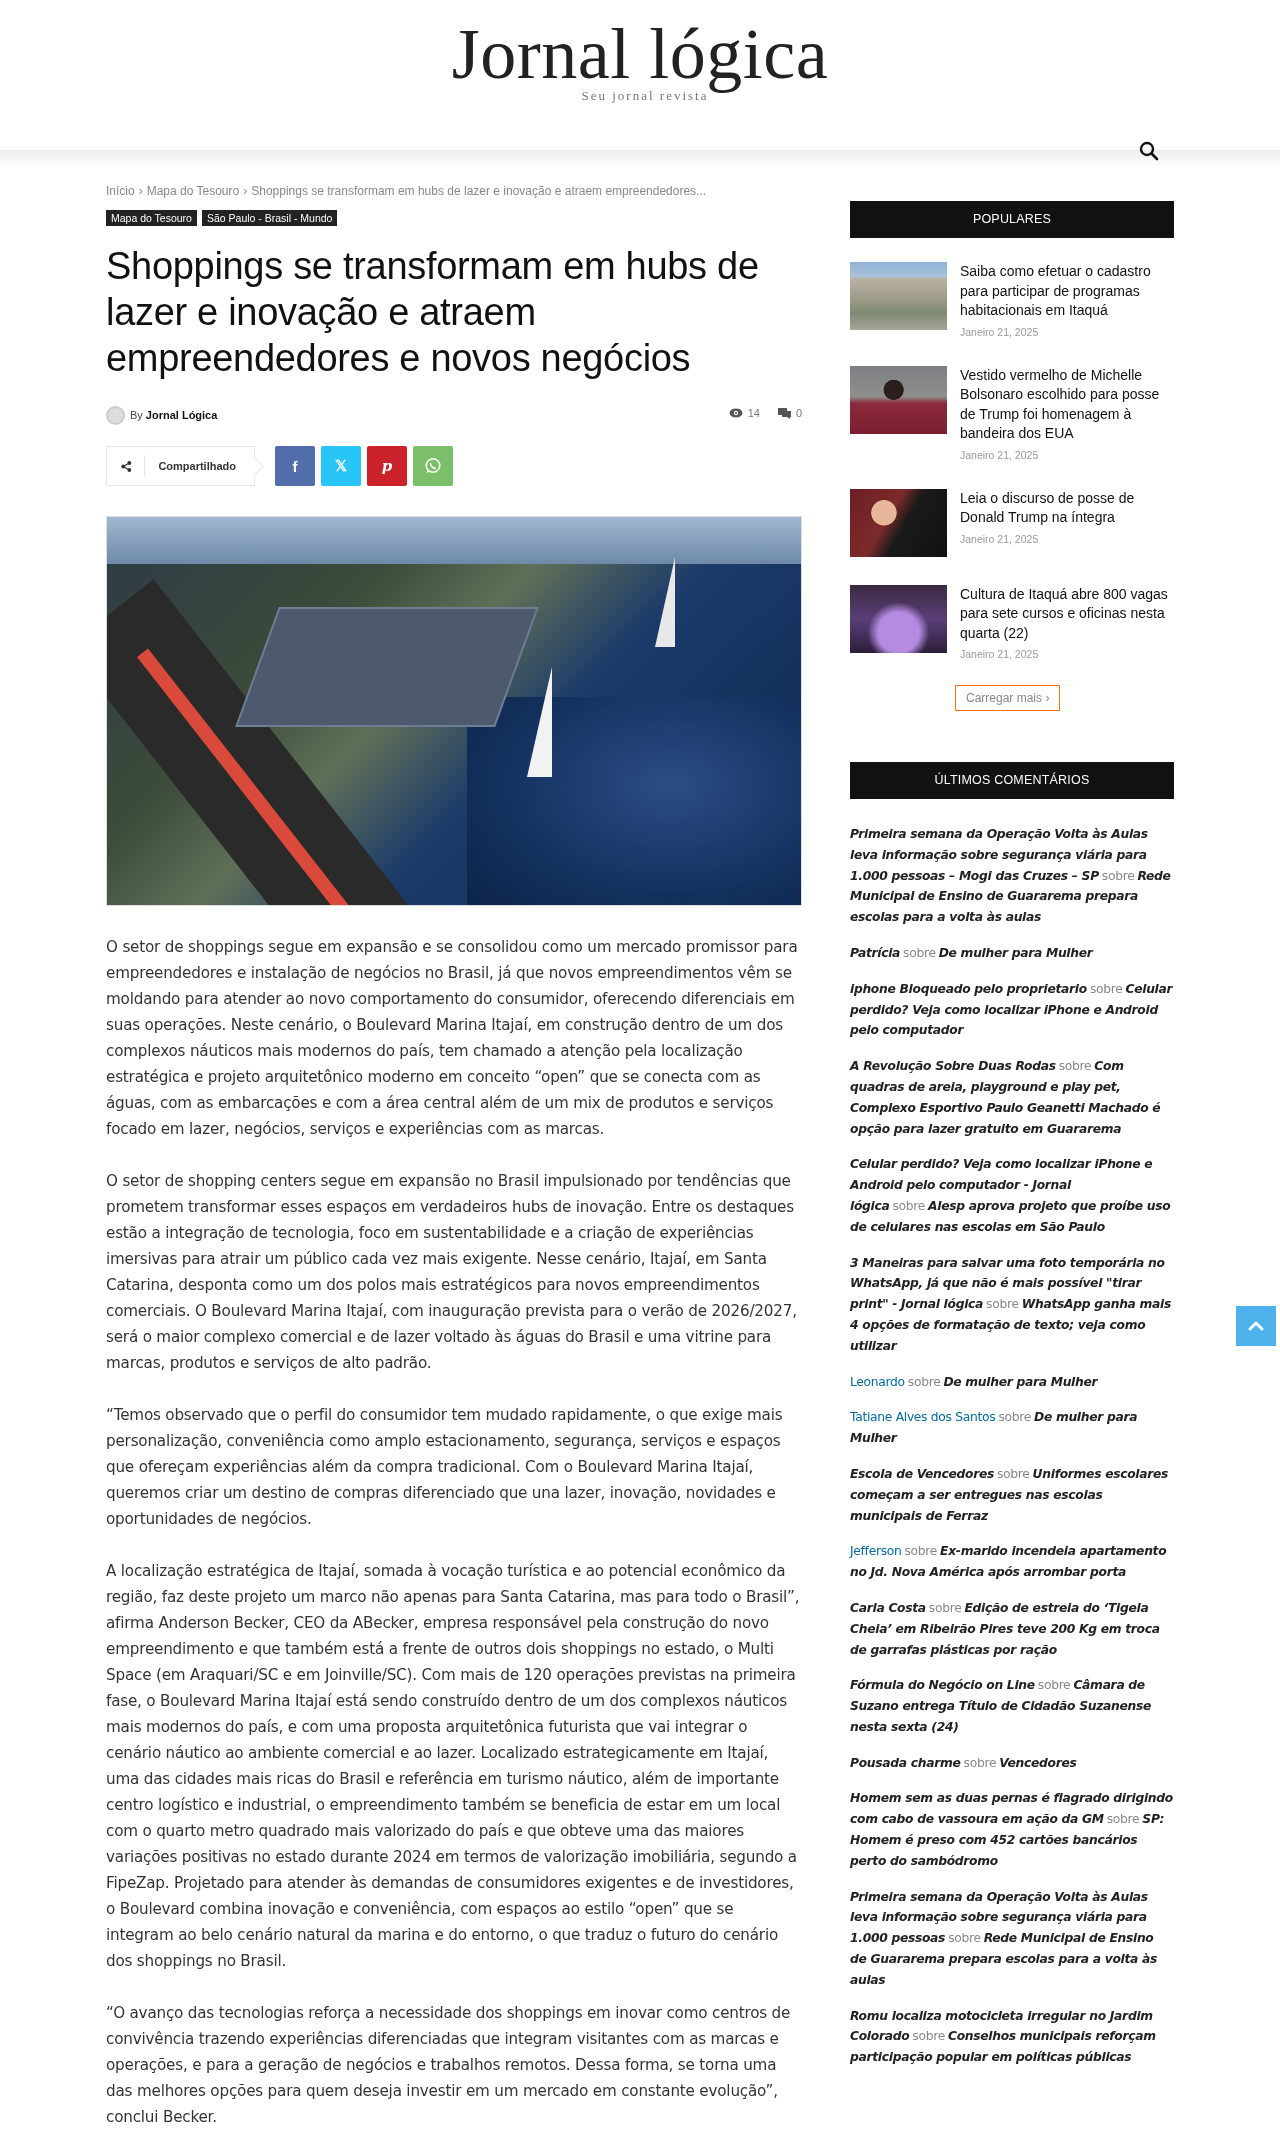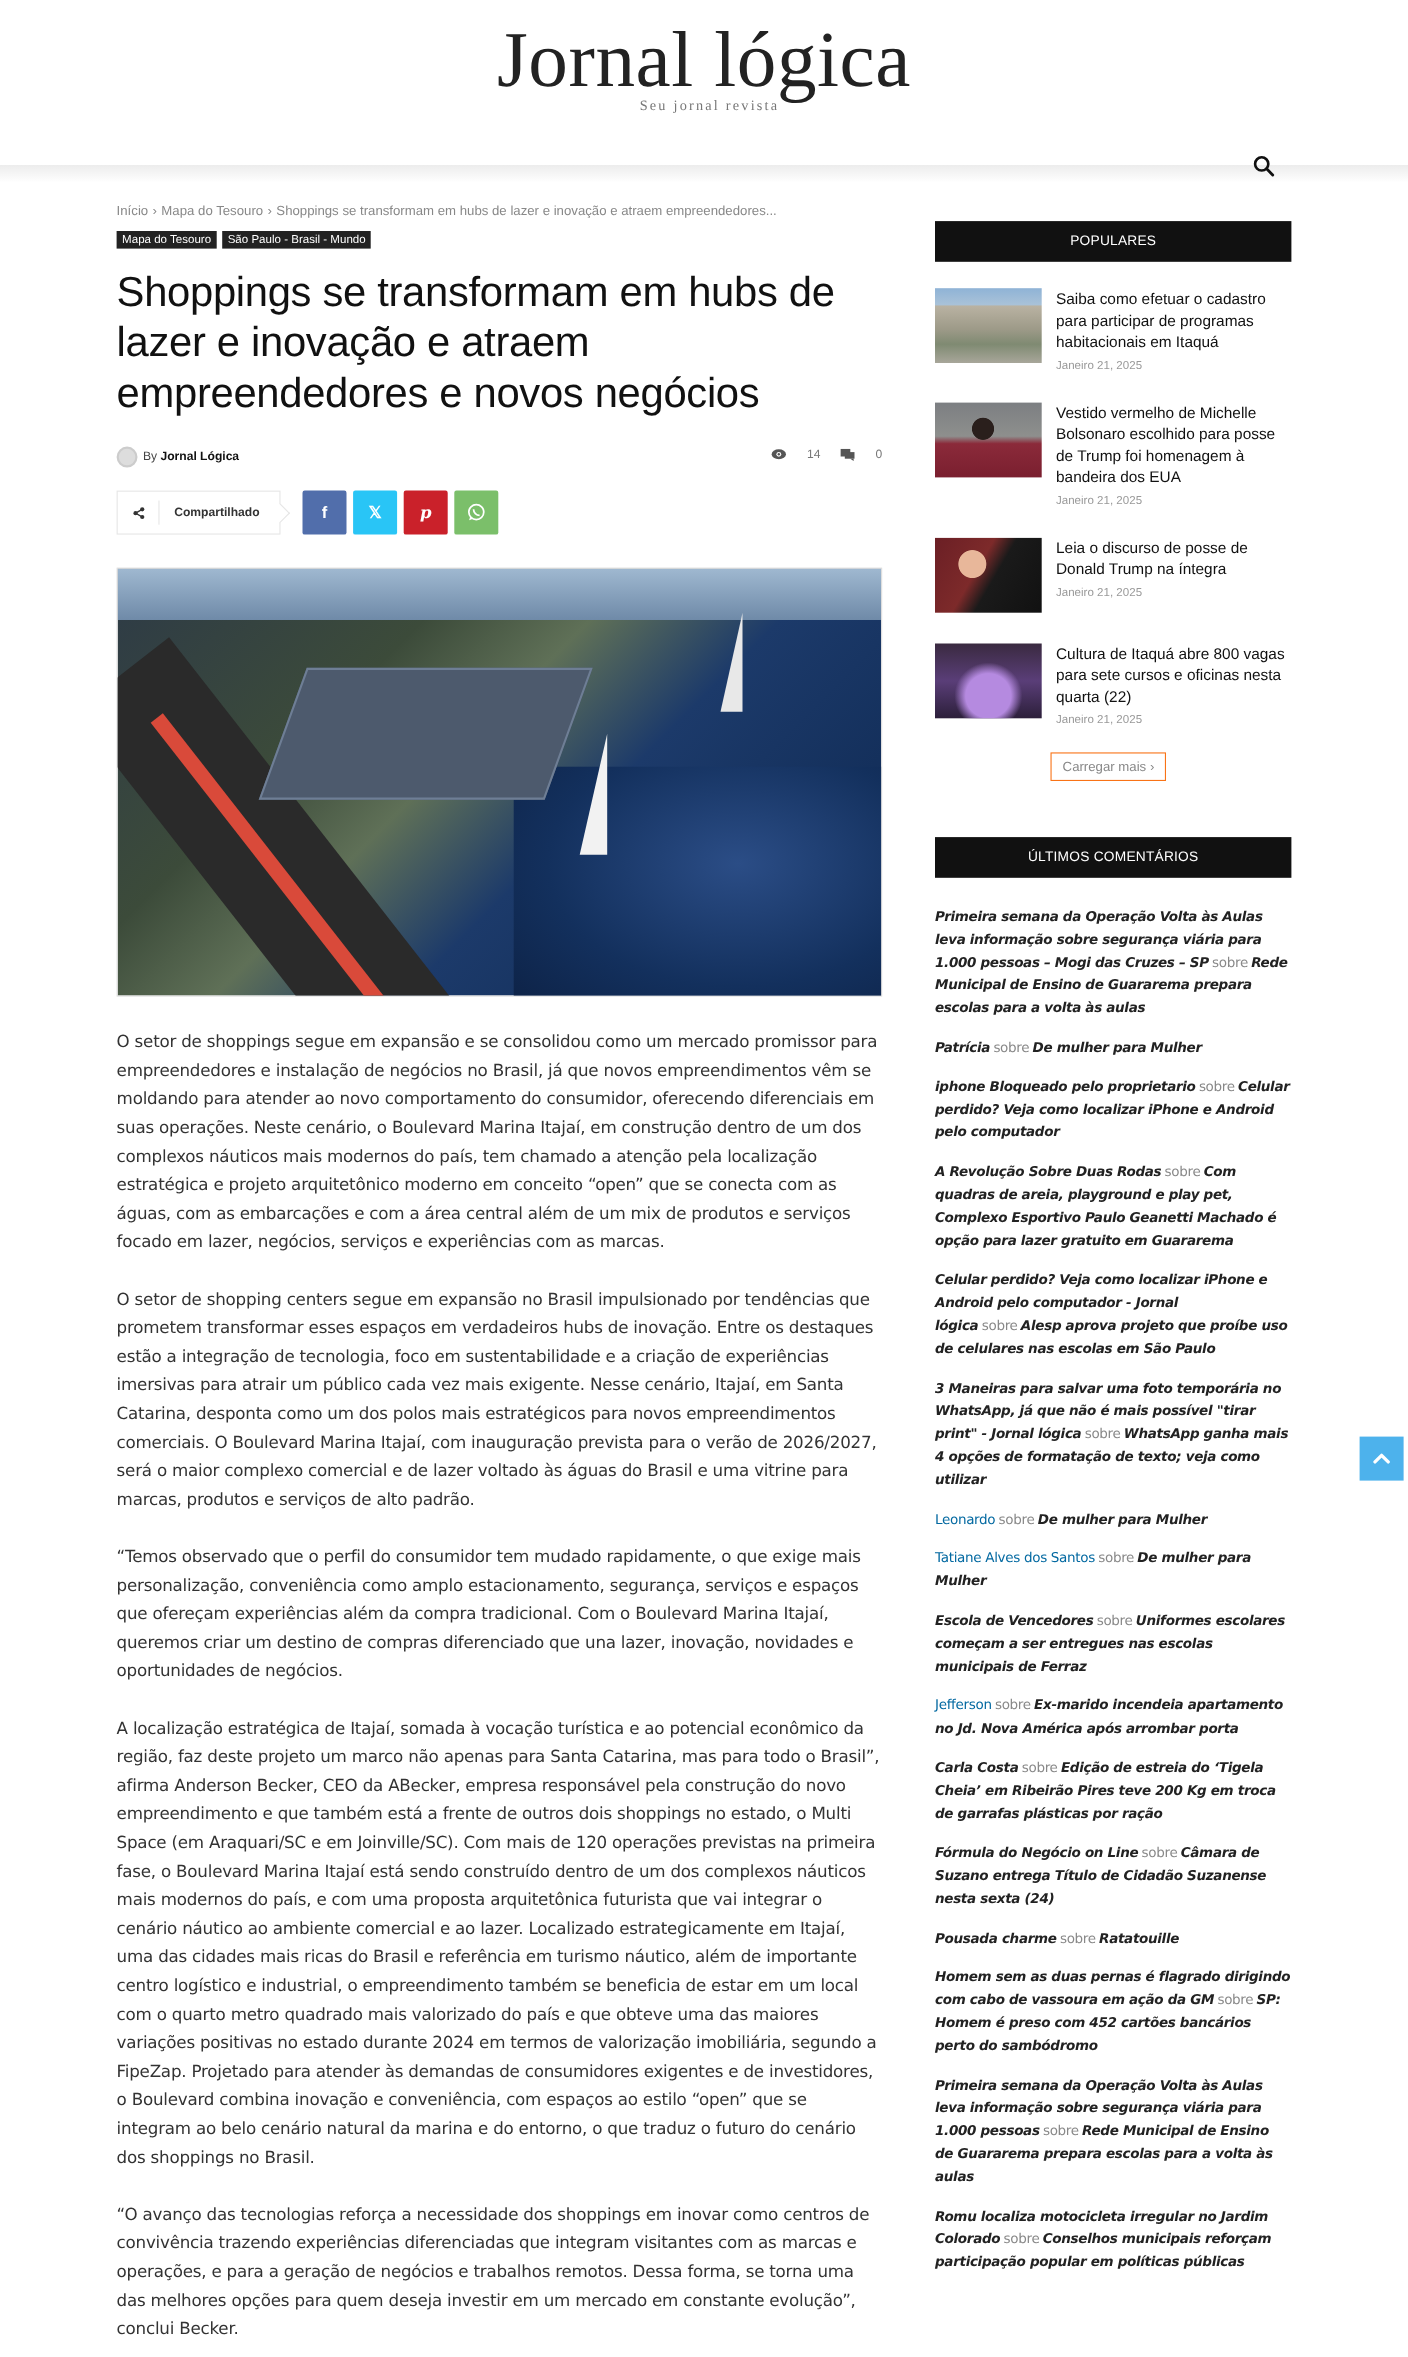--- a/index.html
+++ b/index.html
@@ -24,21 +24,21 @@
   .cats { margin-top: 10px; display: flex; gap: 5px; }
   .cat-tag { background: #222; color: #fff; font-size: 10.5px; padding: 2px 5px; line-height: 12px; }
 
   .title { font-family: "Liberation Sans", sans-serif; font-size: 38px; line-height: 46px; color: #111; margin-top: 17px; font-weight: normal; letter-spacing: -0.3px; }
 
   .meta { display: flex; align-items: center; margin-top: 22px; height: 24px; position: relative; }
   .avatar { width: 19px; height: 19px; border-radius: 50%; background: #ddd; border: 2px solid #ccc; margin-right: 5px; }
   .by { font-size: 11px; color: #444; }
   .author { font-size: 11px; font-weight: bold; color: #111; margin-left: 3px; }
   .meta-right { position: absolute; right: 0; top: 4px; display: flex; gap: 18px; font-size: 11px; color: #777; align-items: center; }
-  .meta-right .item { display: flex; align-items: center; gap: 19px; }
+  .meta-right .item { display: flex; align-items: center; gap: 5px; }
 
   .share { display: flex; align-items: center; margin-top: 19px; height: 40px; }
   .share-label { display: flex; align-items: center; height: 40px; border: 1px solid #e6e6e6; padding: 0 18px 0 14px; position: relative; font-size: 11px; font-weight: bold; color: #333; width: 149px; }
   .share-label::after { content: ""; position: absolute; right: -7px; top: 13px; width: 12px; height: 12px; background: #fff; border-top: 1px solid #e6e6e6; border-right: 1px solid #e6e6e6; transform: rotate(45deg); }
   .share-label .divider { width: 1px; height: 22px; background: #e6e6e6; margin: 0 14px 0 12px; }
   .share-btns { display: flex; gap: 6px; margin-left: 20px; }
   .sb { width: 40px; height: 40px; border-radius: 2px; display: flex; align-items: center; justify-content: center; color: #fff; font-size: 15px; font-weight: bold; cursor: pointer; }
 
   .featured { margin-top: 30px; width: 696px; height: 390px; position: relative; overflow: hidden; border: 1px solid #ddd;
     background:
@@ -219,21 +219,21 @@
       <div class="comment"><span class="c-author">iphone Bloqueado pelo proprietario</span><span class="sobre">sobre</span><span class="c-post">Celular perdido? Veja como localizar iPhone e Android pelo computador</span></div>
       <div class="comment"><span class="c-author">A Revolução Sobre Duas Rodas</span><span class="sobre">sobre</span><span class="c-post">Com quadras de areia, playground e play pet, Complexo Esportivo Paulo Geanetti Machado é opção para lazer gratuito em Guararema</span></div>
       <div class="comment"><span class="c-author">Celular perdido? Veja como localizar iPhone e Android pelo computador - Jornal lógica</span><span class="sobre">sobre</span><span class="c-post">Alesp aprova projeto que proíbe uso de celulares nas escolas em São Paulo</span></div>
       <div class="comment"><span class="c-author">3 Maneiras para salvar uma foto temporária no WhatsApp, já que não é mais possível "tirar print" - Jornal lógica</span><span class="sobre">sobre</span><span class="c-post">WhatsApp ganha mais 4 opções de formatação de texto; veja como utilizar</span></div>
       <div class="comment"><span class="c-author plain">Leonardo</span><span class="sobre">sobre</span><span class="c-post">De mulher para Mulher</span></div>
       <div class="comment"><span class="c-author plain">Tatiane Alves dos Santos</span><span class="sobre">sobre</span><span class="c-post">De mulher para Mulher</span></div>
       <div class="comment"><span class="c-author">Escola de Vencedores</span><span class="sobre">sobre</span><span class="c-post">Uniformes escolares começam a ser entregues nas escolas municipais de Ferraz</span></div>
       <div class="comment"><span class="c-author plain">Jefferson</span><span class="sobre">sobre</span><span class="c-post">Ex-marido incendeia apartamento no Jd. Nova América após arrombar porta</span></div>
       <div class="comment"><span class="c-author">Carla Costa</span><span class="sobre">sobre</span><span class="c-post">Edição de estreia do ‘Tigela Cheia’ em Ribeirão Pires teve 200 Kg em troca de garrafas plásticas por ração</span></div>
       <div class="comment"><span class="c-author">Fórmula do Negócio on Line</span><span class="sobre">sobre</span><span class="c-post">Câmara de Suzano entrega Título de Cidadão Suzanense nesta sexta (24)</span></div>
-      <div class="comment"><span class="c-author">Pousada charme</span><span class="sobre">sobre</span><span class="c-post">Ratatouille</span></div>
+      <div class="comment"><span class="c-author">Pousada charme</span><span class="sobre">sobre</span><span class="c-post">Vencedores</span></div>
       <div class="comment"><span class="c-author">Homem sem as duas pernas é flagrado dirigindo com cabo de vassoura em ação da GM</span><span class="sobre">sobre</span><span class="c-post">SP: Homem é preso com 452 cartões bancários perto do sambódromo</span></div>
       <div class="comment"><span class="c-author">Primeira semana da Operação Volta às Aulas leva informação sobre segurança viária para 1.000 pessoas</span><span class="sobre">sobre</span><span class="c-post">Rede Municipal de Ensino de Guararema prepara escolas para a volta às aulas</span></div>
       <div class="comment"><span class="c-author">Romu localiza motocicleta irregular no Jardim Colorado</span><span class="sobre">sobre</span><span class="c-post">Conselhos municipais reforçam participação popular em políticas públicas</span></div>
     </div>
   </div>
 </aside>
 
 <div class="back-top">
   <svg width="16" height="10" viewBox="0 0 16 10">
       <polyline points="2,8 8,2 14,8" fill="none" stroke="#fff" stroke-width="3" stroke-linecap="round" stroke-linejoin="round"></polyline>

